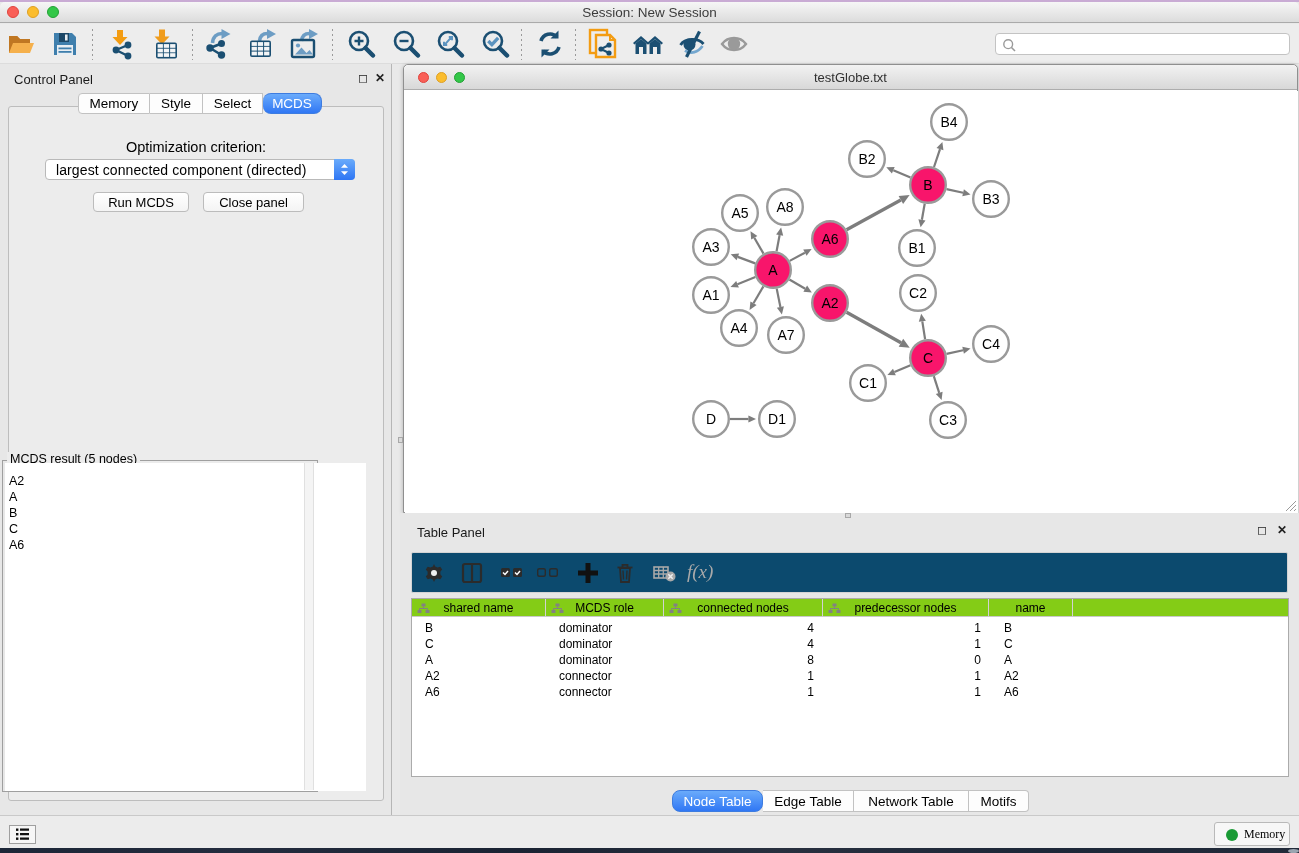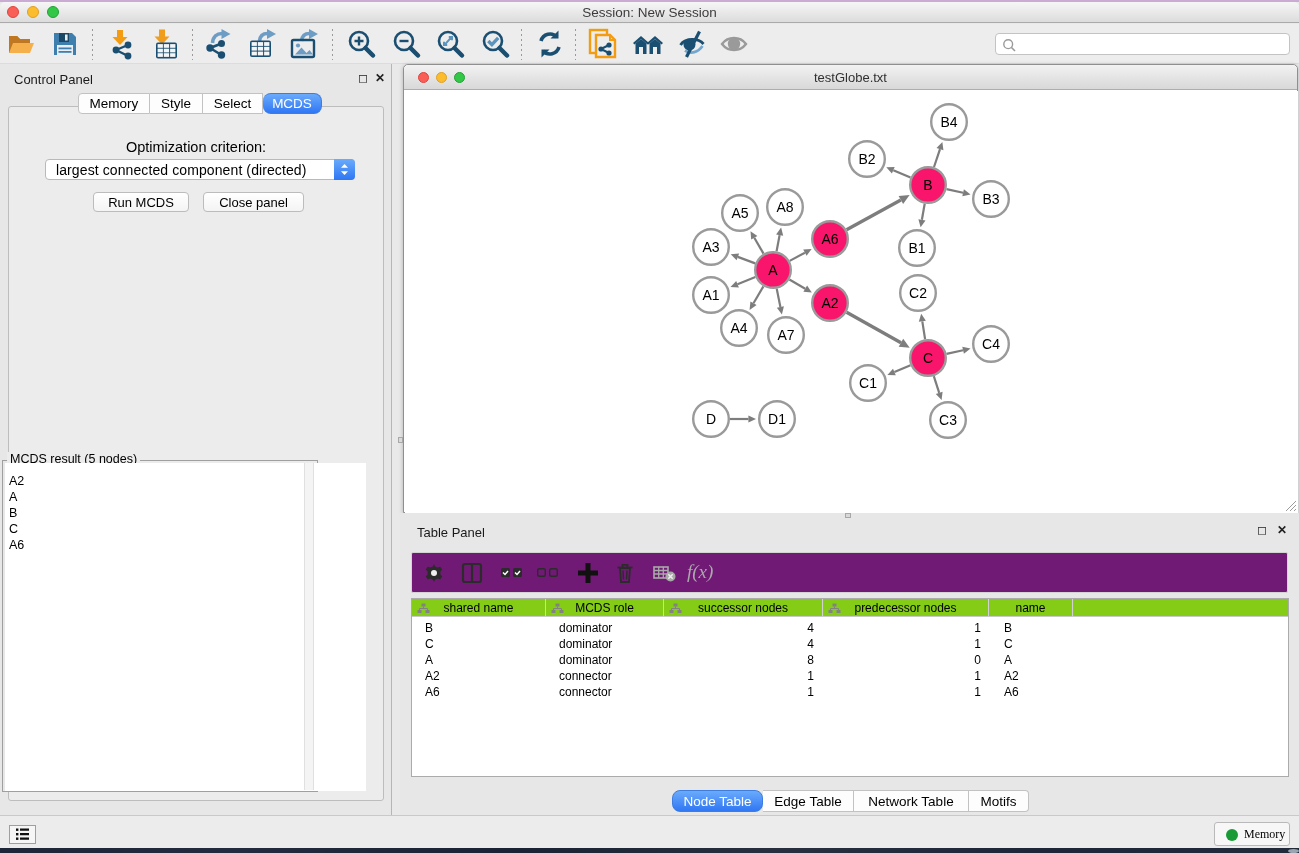--- a/index.html
+++ b/index.html
@@ -60,21 +60,21 @@
 #nettitle { position:absolute; left:0; top:0; width:100%; height:25px;
   background:linear-gradient(#f2f2f2,#d8d8d8); border-bottom:1px solid #adadad;
   border-radius:5px 5px 0 0; }
 #nettitle .title { position:absolute; left:0; right:0; top:5px; text-align:center;
   font-size:13px; color:#303030; }
 #netcanvas { position:absolute; left:1px; top:26px; width:893px; height:422px; background:#fff; }
 
 
 #tablepanel { left:400px; top:513px; width:899px; height:302px; background:#e7e7e7; }
 #ttoolbar { position:absolute; left:11px; top:39px; width:877px; height:41px;
-  background:#701a75; border:1px solid #d4d4d4; border-radius:2px; }
+  background:#0c4a6e; border:1px solid #d4d4d4; border-radius:2px; }
 #ttable { position:absolute; left:11px; top:85px; width:878px; height:179px;
   background:#fff; border:1px solid #ababab; }
 .thead { position:absolute; left:0; top:0; height:18px; background:#84cc16;
   border-bottom:1px solid #c9c9c9; font-size:12px; color:#000; }
 .thead .lbl { position:absolute; top:2px; width:100%; text-align:center; }
 .trow { position:absolute; font-size:12px; color:#000; height:16px; }
 
 
 #btabs { position:absolute; left:272px; top:277px; display:flex; }
 
@@ -417,21 +417,21 @@
           </svg>
           <div class="lbl">MCDS role</div>
         </div>
         <div class="thead" style="left:252px;width:159px;border-right:1px solid #d2d2d2;">
           <svg width="13" height="11" viewBox="0 0 13 11" style="position:absolute;left:5px;top:4px;">
             <rect x="4.5" y="0.5" width="4" height="3" fill="#828282"></rect>
             <rect x="0.5" y="7" width="4" height="3" fill="#828282"></rect>
             <rect x="8.5" y="7" width="4" height="3" fill="#828282"></rect>
             <path d="M6.5 3.5 v2 M2.5 7 v-1.5 h8 V7" stroke="#828282" fill="none"></path>
           </svg>
-          <div class="lbl">successor nodes</div>
+          <div class="lbl">connected nodes</div>
         </div>
         <div class="thead" style="left:411px;width:166px;border-right:1px solid #d2d2d2;">
           <svg width="13" height="11" viewBox="0 0 13 11" style="position:absolute;left:5px;top:4px;">
             <rect x="4.5" y="0.5" width="4" height="3" fill="#828282"></rect>
             <rect x="0.5" y="7" width="4" height="3" fill="#828282"></rect>
             <rect x="8.5" y="7" width="4" height="3" fill="#828282"></rect>
             <path d="M6.5 3.5 v2 M2.5 7 v-1.5 h8 V7" stroke="#828282" fill="none"></path>
           </svg>
           <div class="lbl">predecessor nodes</div>
         </div>

